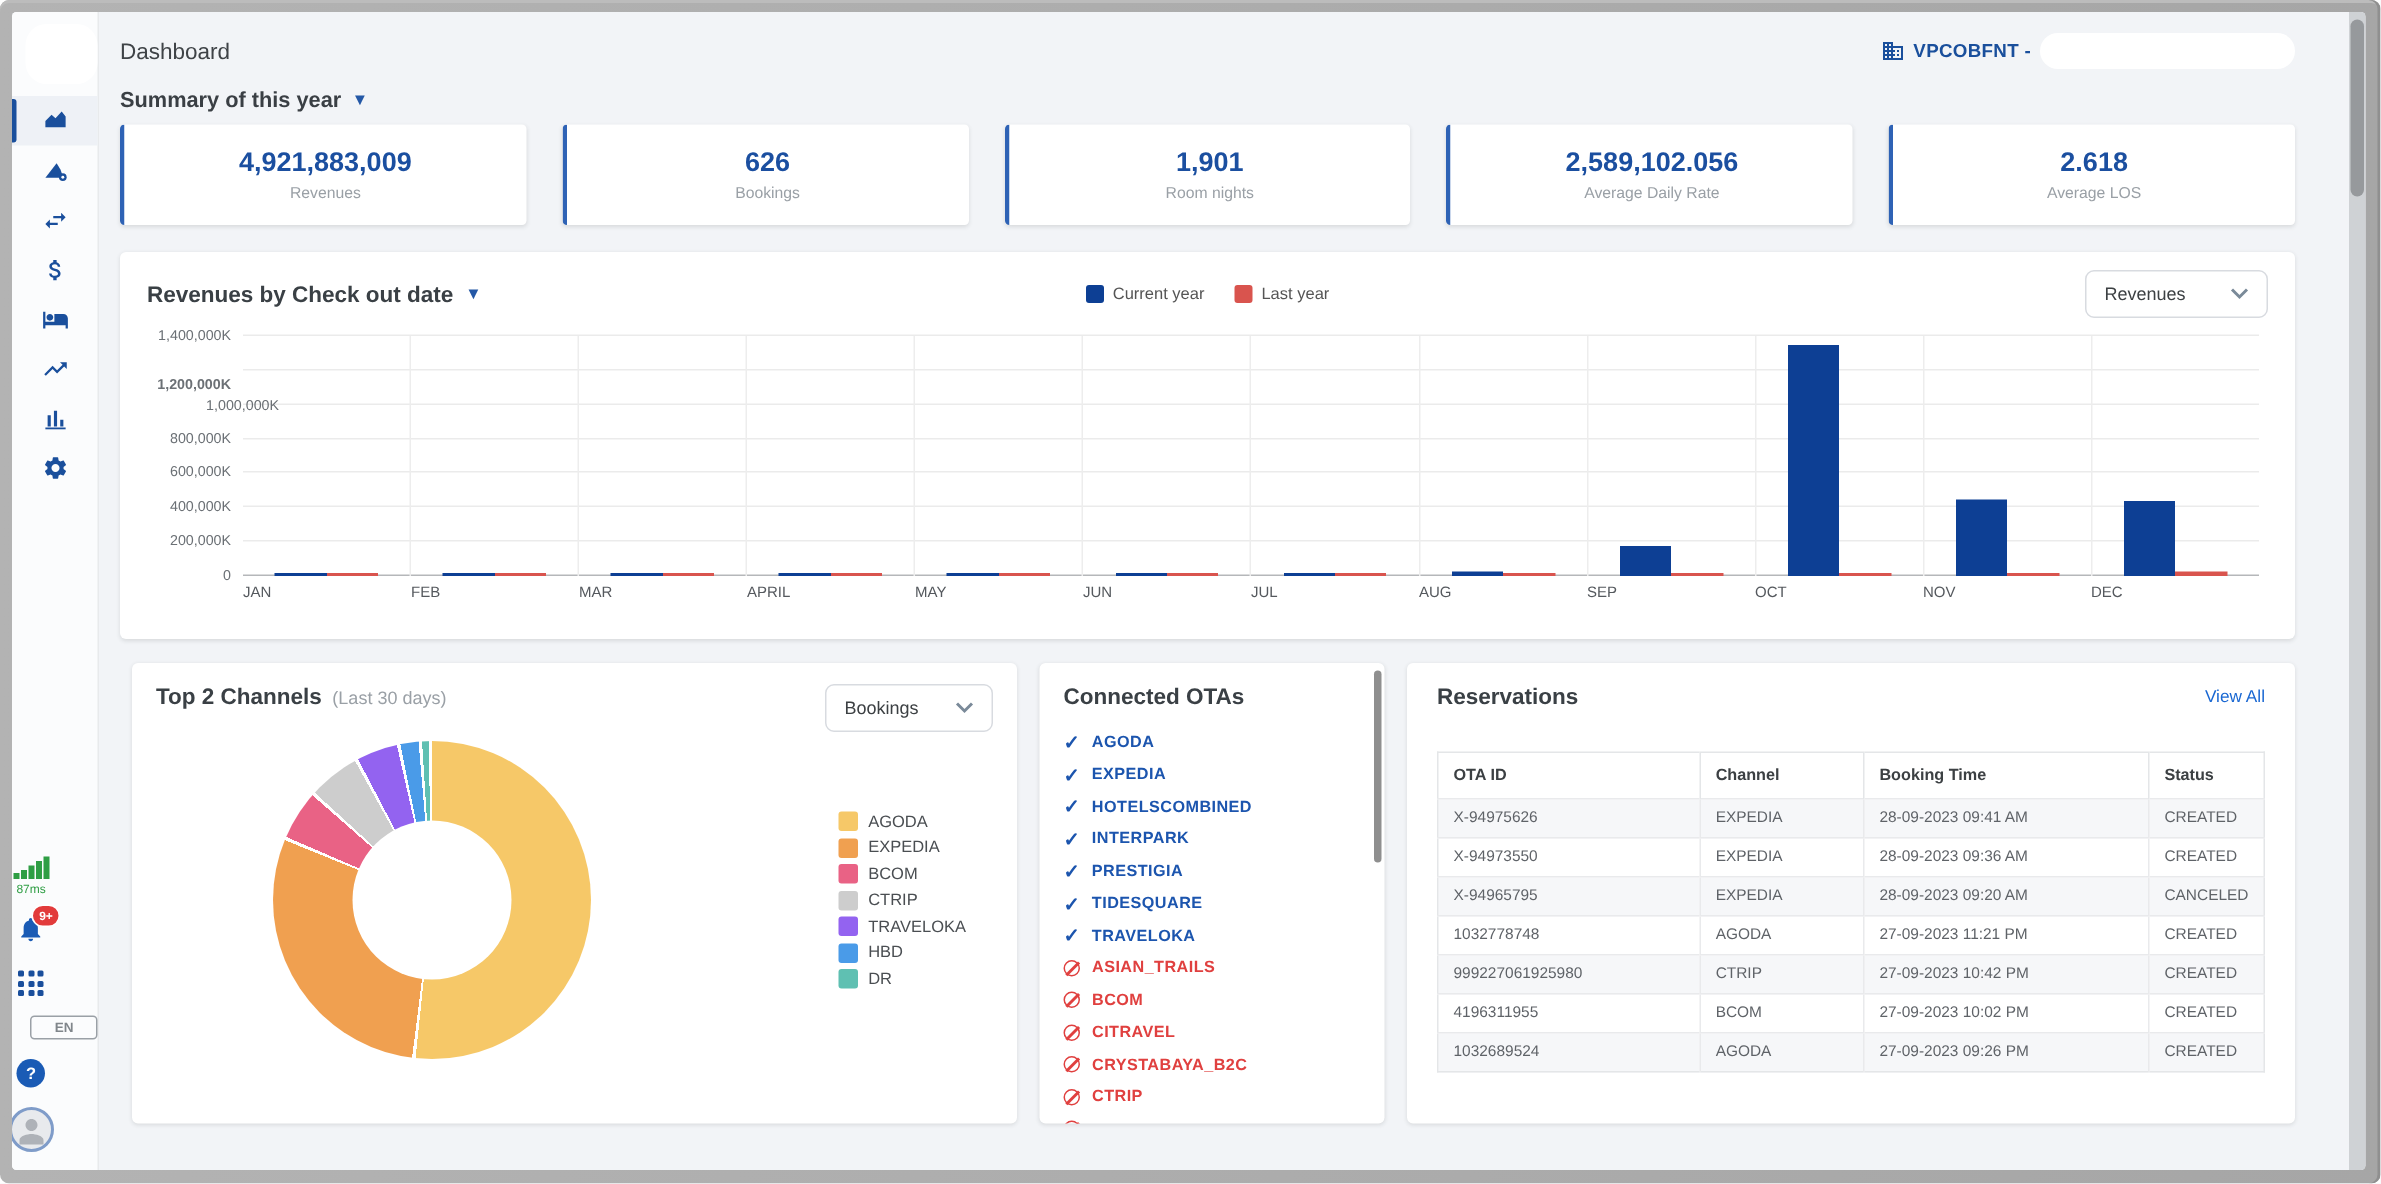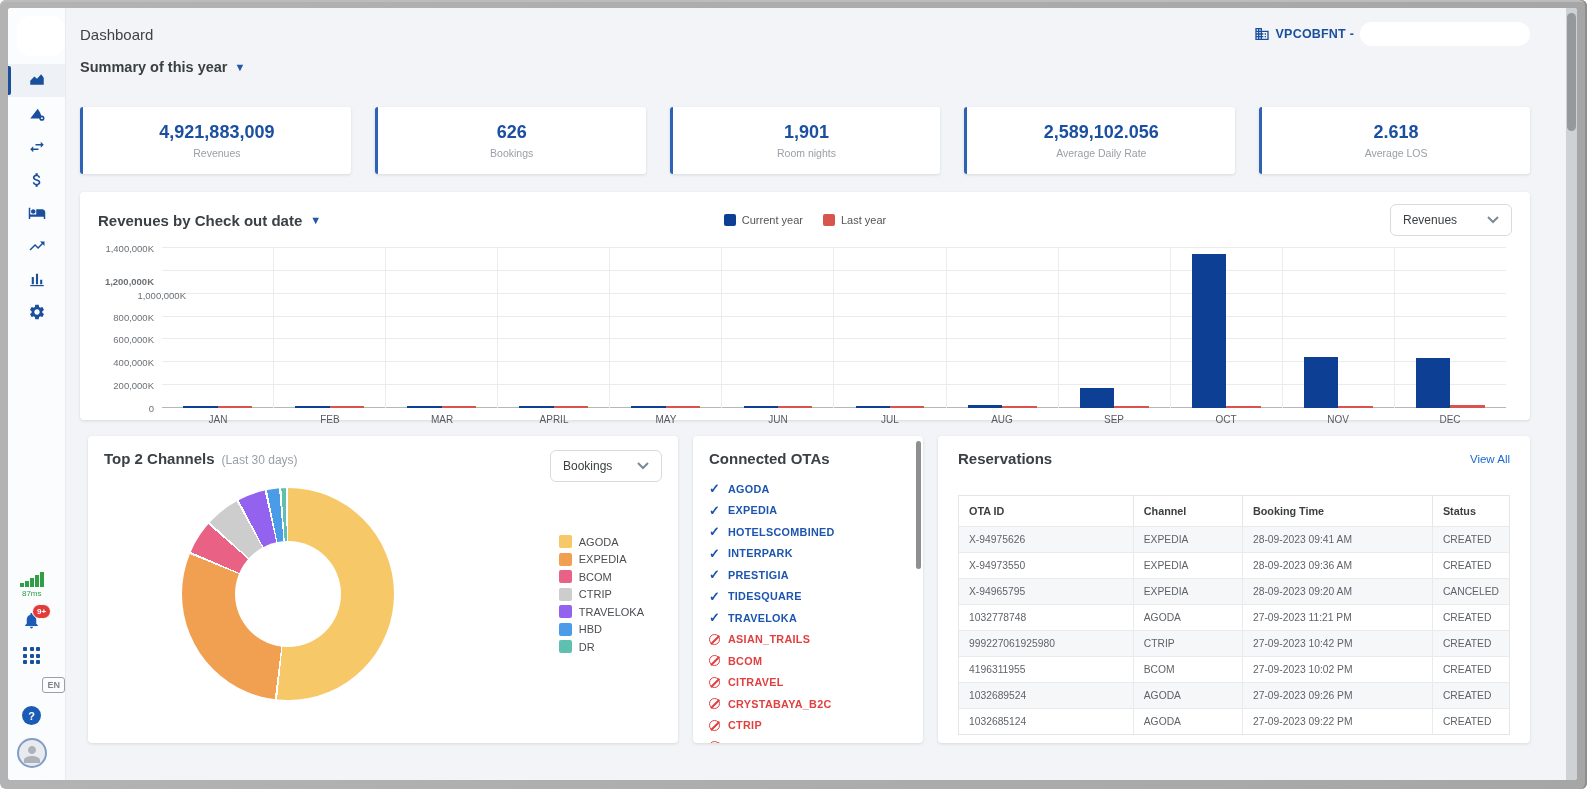--- a/index.html
+++ b/index.html
@@ -19,64 +19,64 @@
   .latency { display:flex; flex-direction:column; align-items:center; cursor:pointer; }
   .sig-bars { display:flex; align-items:flex-end; gap:1px; height:15px; }
   .sig-dot { width:4px; height:4px; background:#2f9e44; }
   .sig-b { width:4px; background:#2f9e44; }
   .latency-text { font-size:8px; color:#2f9e44; margin-top:2px; }
   .bell-wrap { position:relative; cursor:pointer; }
   .bell-wrap svg { width:19px; height:19px; fill:#1a5bb5; }
   .bell-badge { position:absolute; top:-7px; right:-10px; background:#e23b3b; color:#fff; font-size:8px; font-weight:bold; padding:2px 4px; border-radius:8px; border:1px solid #fff; }
   .apps-grid { display:grid; grid-template-columns:repeat(3,4px); gap:2.5px; cursor:pointer; }
   .apps-grid i { width:4px; height:4px; background:#1a4f9c; border-radius:1px; }
-  .lang-box { border:1.5px solid #9aa0a6; border-radius:3px; color:#80868b; font-size:9px; font-weight:bold; padding:2px 4px; cursor:pointer;margin-left:44px; }
+  .lang-box { border:1.5px solid #9aa0a6; border-radius:3px; color:#80868b; font-size:9px; font-weight:bold; padding:2px 15px; cursor:pointer;margin-left:44px; }
   .help-circle { width:19px; height:19px; border-radius:50%; background:#1a5bb5; color:#fff; font-size:11px; font-weight:bold; display:flex; align-items:center; justify-content:center; cursor:pointer; }
   .avatar { width:30px; height:30px; border-radius:50%; background:#e8eaed; border:2px solid #7f9cc9; display:flex; align-items:flex-end; justify-content:center; overflow:hidden; cursor:pointer; }
   .avatar svg { width:24px; height:24px; fill:#aeb2b8; }
 
   
   .main { flex:1; padding:0 47px 0 14px; overflow:hidden; }
   .header-row { display:flex; justify-content:space-between; align-items:center; margin-top:14px; }
   .page-title { font-size:15px; font-weight:500; color:#3f4347; }
   .property { display:flex; align-items:center; gap:6px; }
   .property svg { width:16px; height:16px; fill:#1a4f9c; }
   .property-code { font-size:12.5px; font-weight:bold; color:#1a4f9c; letter-spacing:.2px; }
   .redacted { background:#fff; border-radius:12px; height:24px; width:170px; }
   .summary-row { margin-top:13px; display:flex; align-items:center; gap:7px; cursor:pointer; }
   .summary-label { font-size:14.5px; font-weight:600; color:#3a3f44; }
   .caret { color:#2458a6; font-size:11px; }
 
-  .stats-row { display:flex; gap:24px; margin-top:32px; }
+  .stats-row { display:flex; gap:24px; margin-top:8px; }
   .stat-card { flex:1; background:#fff; border-left:3px solid #2e62b5; border-radius:3px; box-shadow:0 1px 3px rgba(60,64,67,.14); display:flex; flex-direction:column; align-items:center; justify-content:center; height:67px; }
   .stat-value { font-size:18px; font-weight:bold; color:#1b4fa0; }
   .stat-label { font-size:10.5px; color:#9aa0a6; margin-top:4px; }
 
   
-  .chart-card { margin-top:18px; background:#fff; border-radius:4px; box-shadow:0 1px 3px rgba(60,64,67,.14); padding:12px 18px 8px 18px; height:228px; }
+  .chart-card { margin-top:18px; background:#fff; border-radius:4px; box-shadow:0 1px 3px rgba(60,64,67,.14); padding:12px 18px 8px 18px; height:258px; }
   .chart-head { display:flex; align-items:center; }
   .chart-title-wrap { flex:1; display:flex; align-items:center; gap:8px; cursor:pointer; }
   .chart-title { font-size:15px; font-weight:600; color:#3a4045; }
   .legend { display:flex; gap:20px; align-items:center; }
   .legend-item { display:flex; align-items:center; gap:6px; }
   .legend-swatch { width:12px; height:12px; border-radius:2px; }
   .legend-label { font-size:11px; color:#555; }
   .select-wrap { flex:1; display:flex; justify-content:flex-end; }
   .select-box { border:1px solid #d8dbe0; border-radius:6px; padding:8px 12px; display:flex; align-items:center; justify-content:space-between; width:122px; font-size:12px; color:#3c4043; cursor:pointer; background:#fff; }
   .plot-zone { margin-top:12px; }
   .plot-area { position:relative; height:160px; margin-left:64px; margin-right:6px; }
   .gridline { position:absolute; left:0; right:0; height:1px; background:#ebebeb; }
   .gridline.base { background:#b5b7ba; }
   .ytick { position:absolute; left:-64px; width:56px; text-align:right; font-size:9.5px; color:#6b7075; transform:translateY(50%); }
   .month-cols { position:absolute; inset:0; display:flex; }
   .month-col { flex:1; display:flex; align-items:flex-end; justify-content:center; }
   .month-col + .month-col { border-left:1px solid #ededed; }
   .bar { width:31%; }
   .month-labels { display:flex; margin-left:64px; margin-right:6px; margin-top:6px; }
-  .month-label { flex:1; text-align:center; font-size:10px; color:#55595e; }
+  .month-label { flex:1; text-align:left; font-size:10px; color:#55595e; }
 
   
   .bottom-row { display:flex; gap:15px; margin-top:16px; margin-left:8px; height:307px; }
   .panel { background:#fff; border-radius:4px; box-shadow:0 1px 3px rgba(60,64,67,.14); overflow:hidden; }
   .channels-panel { width:590px; padding:14px 16px; }
   .channels-head { display:flex; align-items:flex-start; justify-content:space-between; }
   .channels-title-wrap { display:flex; align-items:baseline; gap:7px; }
   .panel-title { font-size:15px; font-weight:600; color:#3a4045; }
   .panel-subtitle { font-size:12px; color:#9aa0a6; }
   .channels-body { display:flex; align-items:center; margin-top:6px; }
@@ -536,26 +536,20 @@
                   <td style="width: 20%;">BCOM</td>
                   <td style="width: 35%;">27-09-2023 10:02 PM</td>
                   <td class="st-created">CREATED</td>
                 </tr>
                 <tr>
                   <td class="td-otaid" style="width: 32%;">1032689524</td>
                   <td style="width: 20%;">AGODA</td>
                   <td style="width: 35%;">27-09-2023 09:26 PM</td>
                   <td class="st-created">CREATED</td>
                 </tr>
-                <tr>
-                  <td class="td-otaid" style="width: 32%;">1032685124</td>
-                  <td style="width: 20%;">AGODA</td>
-                  <td style="width: 35%;">27-09-2023 09:22 PM</td>
-                  <td class="st-created">CREATED</td>
-                </tr>
               </tbody>
           </table>
         </div>
       </div>
     </div>
 
     <div class="page-scroll">
       <div class="page-thumb"></div>
     </div>
   </div>

